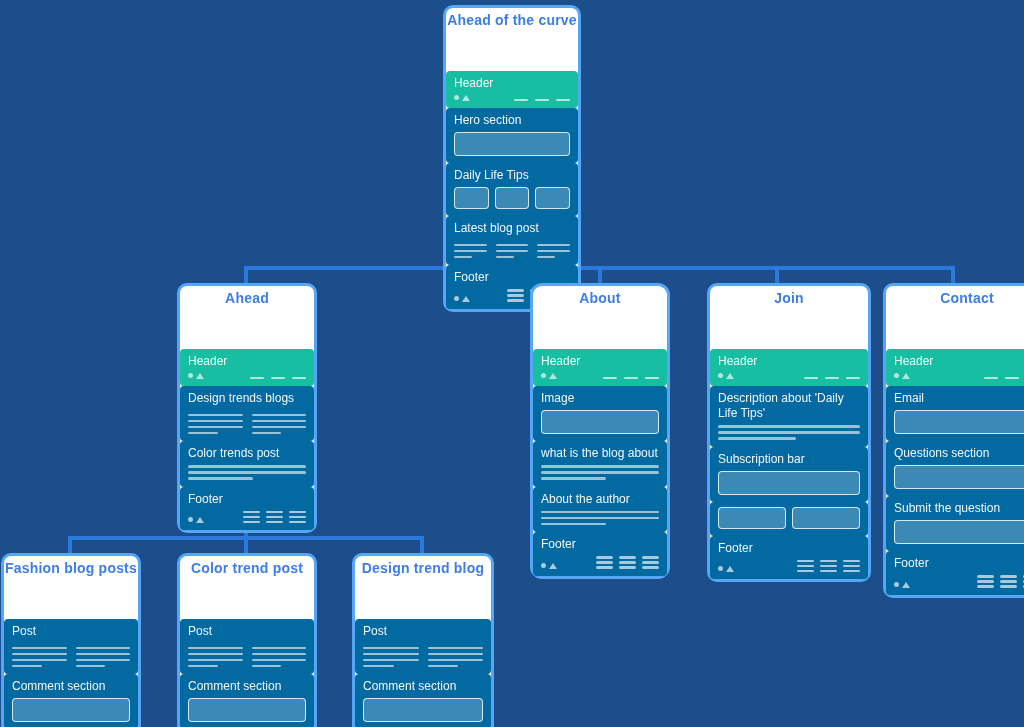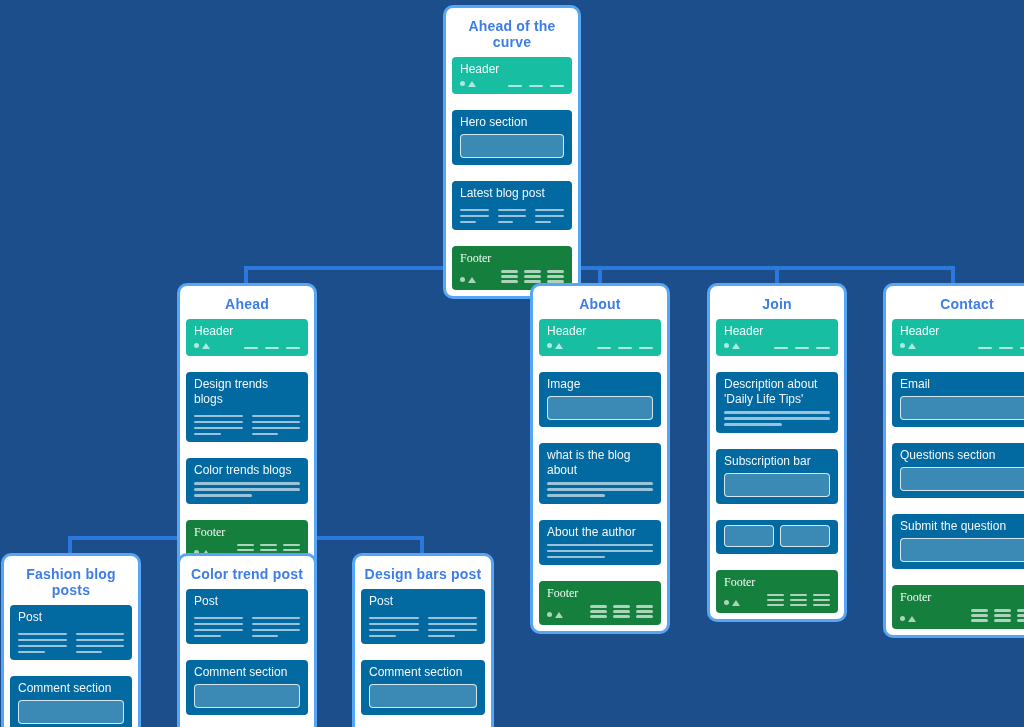--- a/index.html
+++ b/index.html
@@ -7,31 +7,31 @@
     width:1024px;height:727px;position:relative;overflow:hidden;
     background:#1d4e8c;
     font-family:"Liberation Sans", sans-serif;
   }
   
   .conn{position:absolute;background:#2c79dc;}
 
   
   .card{
     position:absolute;background:#ffffff;border:3px solid #57a6f5;border-radius:10px;
-    padding:6px;box-sizing:border-box;display:flex;flex-direction:column;
+    padding:0;box-sizing:border-box;display:flex;flex-direction:column;
   }
   .card-title{
     text-align:center;color:#3d7de8;font-weight:bold;font-size:14px;
     padding:4px 0 7px;letter-spacing:.2px;
   }
-  .sections{display:flex;flex-direction:column;gap:16px;}
+  .sections{display:flex;flex-direction:column;gap:0;margin-top:36px;}
   .section{border-radius:4px;padding:5px 8px 7px;color:rgba(255,255,255,.95);font-size:12px;line-height:1.25;}
   .s-teal{background:#17bea2;}
   .s-blue{background:#0369a1;}
-  .s-purple{background:#15803d;font-family:Liberation Serif, serif;}
+  .s-purple{background:#0369a1;}
   .s-label{margin-bottom:4px;}
 
   .icons-row{display:flex;justify-content:space-between;align-items:flex-end;margin-top:2px;}
   .ico-group{display:flex;align-items:flex-end;}
   .dot{width:5px;height:5px;border-radius:50%;background:rgba(255,255,255,.65);display:inline-block;margin-bottom:1px;}
   .tri{width:0;height:0;border-left:4px solid transparent;border-right:4px solid transparent;
        border-bottom:6px solid rgba(255,255,255,.65);display:inline-block;margin-left:3px;}
   .dashes{display:flex;gap:7px;align-items:center;}
   .dash{width:14px;height:2.5px;background:rgba(255,255,255,.65);border-radius:2px;}
   .stacks{display:flex;gap:6px;}
@@ -43,22 +43,22 @@
   .box-row .ph-box{flex:1;height:20px;}
 
   .line{height:2.5px;background:rgba(255,255,255,.6);border-radius:2px;margin-top:3.5px;}
   .line.short{width:55%;}
   .cols{display:flex;gap:9px;}
   .col{flex:1;}
 
   
   .card-ahead  {left:443px;top:5px;  width:138px;}
   .card-blogs  {left:177px;top:283px;width:140px;}
-  .card-about  {left:530px;top:283px;width:140px;}
-  .card-join   {left:707px;top:283px;width:140px;}
+  .card-about  {left:530px;top:283px;width:140px;border-radius:12px;}
+  .card-join   {left:707px;top:283px;width:164px;}
   .card-contact{left:883px;top:283px;width:168px;}
   .card-fashion{left:1px;  top:553px;width:140px;}
   .card-color  {left:177px;top:553px;width:140px;}
   .card-design {left:352px;top:553px;width:142px;}
 </style>
 </head>
 <body>
 
 <div class="conn" style="left:510px;top:252px;width:4px;height:18px;"></div>
 <div class="conn" style="left:244px;top:266px;width:711px;height:4px;"></div>
@@ -88,230 +88,238 @@
             <div class="dash"></div>
             <div class="dash"></div>
           </div>
         </div>
       </div>
       <div class="section s-blue">
         <div class="s-label">Hero section</div>
         <div class="ph-box"></div>
       </div>
       <div class="section s-blue">
-        <div class="s-label">Latest blog post</div>
-        <div class="cols">
-          <div class="col">
-            <div class="line"></div>
-            <div class="line"></div>
-            <div class="line short"></div>
-          </div>
-          <div class="col">
-            <div class="line"></div>
-            <div class="line"></div>
-            <div class="line short"></div>
-          </div>
-          <div class="col">
-            <div class="line"></div>
-            <div class="line"></div>
-            <div class="line short"></div>
-          </div>
-        </div>
-      </div>
-      <div class="section s-purple">
-        <div class="s-label">Footer</div>
-        <div class="icons-row">
-          <div class="ico-group">
-            <div class="dot"></div>
-            <div class="tri"></div>
-          </div>
-          <div class="stacks">
-            <div class="stack">
-              <div class="dash"></div>
-              <div class="dash"></div>
-              <div class="dash"></div>
-            </div>
-            <div class="stack">
-              <div class="dash"></div>
-              <div class="dash"></div>
-              <div class="dash"></div>
-            </div>
-            <div class="stack">
-              <div class="dash"></div>
-              <div class="dash"></div>
-              <div class="dash"></div>
-            </div>
-          </div>
-        </div>
-      </div>
-    </div>
-</div>
-
-<div class="card card-blogs">
-  <div class="card-title">Ahead</div>
-  <div class="sections">
-      <div class="section s-teal">
-        <div class="s-label">Header</div>
-        <div class="icons-row">
-          <div class="ico-group">
-            <div class="dot"></div>
-            <div class="tri"></div>
-          </div>
-          <div class="dashes">
-            <div class="dash"></div>
-            <div class="dash"></div>
-            <div class="dash"></div>
-          </div>
-        </div>
-      </div>
-      <div class="section s-blue">
-        <div class="s-label">Design trends blogs</div>
-        <div class="cols">
-          <div class="col">
-            <div class="line"></div>
-            <div class="line"></div>
-            <div class="line"></div>
-            <div class="line short"></div>
-          </div>
-          <div class="col">
-            <div class="line"></div>
-            <div class="line"></div>
-            <div class="line"></div>
-            <div class="line short"></div>
-          </div>
-        </div>
-      </div>
-      <div class="section s-blue">
-        <div class="s-label">Color trends blogs</div>
-        <div class="line"></div>
-        <div class="line"></div>
-        <div class="line short"></div>
-      </div>
-      <div class="section s-purple">
-        <div class="s-label">Footer</div>
-        <div class="icons-row">
-          <div class="ico-group">
-            <div class="dot"></div>
-            <div class="tri"></div>
-          </div>
-          <div class="stacks">
-            <div class="stack">
-              <div class="dash"></div>
-              <div class="dash"></div>
-              <div class="dash"></div>
-            </div>
-            <div class="stack">
-              <div class="dash"></div>
-              <div class="dash"></div>
-              <div class="dash"></div>
-            </div>
-            <div class="stack">
-              <div class="dash"></div>
-              <div class="dash"></div>
-              <div class="dash"></div>
-            </div>
-          </div>
-        </div>
-      </div>
-    </div>
-</div>
-
-<div class="card card-about">
-  <div class="card-title">About</div>
-  <div class="sections">
-      <div class="section s-teal">
-        <div class="s-label">Header</div>
-        <div class="icons-row">
-          <div class="ico-group">
-            <div class="dot"></div>
-            <div class="tri"></div>
-          </div>
-          <div class="dashes">
-            <div class="dash"></div>
-            <div class="dash"></div>
-            <div class="dash"></div>
-          </div>
-        </div>
-      </div>
-      <div class="section s-blue">
-        <div class="s-label">Image</div>
-        <div class="ph-box"></div>
-      </div>
-      <div class="section s-blue">
-        <div class="s-label">what is the blog about</div>
-        <div class="line"></div>
-        <div class="line"></div>
-        <div class="line short"></div>
-      </div>
-      <div class="section s-blue">
-        <div class="s-label">About the author</div>
-        <div class="line"></div>
-        <div class="line"></div>
-        <div class="line short"></div>
-      </div>
-      <div class="section s-purple">
-        <div class="s-label">Footer</div>
-        <div class="icons-row">
-          <div class="ico-group">
-            <div class="dot"></div>
-            <div class="tri"></div>
-          </div>
-          <div class="stacks">
-            <div class="stack">
-              <div class="dash"></div>
-              <div class="dash"></div>
-              <div class="dash"></div>
-            </div>
-            <div class="stack">
-              <div class="dash"></div>
-              <div class="dash"></div>
-              <div class="dash"></div>
-            </div>
-            <div class="stack">
-              <div class="dash"></div>
-              <div class="dash"></div>
-              <div class="dash"></div>
-            </div>
-          </div>
-        </div>
-      </div>
-    </div>
-</div>
-
-<div class="card card-join">
-  <div class="card-title">Join</div>
-  <div class="sections">
-      <div class="section s-teal">
-        <div class="s-label">Header</div>
-        <div class="icons-row">
-          <div class="ico-group">
-            <div class="dot"></div>
-            <div class="tri"></div>
-          </div>
-          <div class="dashes">
-            <div class="dash"></div>
-            <div class="dash"></div>
-            <div class="dash"></div>
-          </div>
-        </div>
-      </div>
-      <div class="section s-blue">
-        <div class="s-label">Description about 'Daily Life Tips'</div>
-        <div class="line"></div>
-        <div class="line"></div>
-        <div class="line short"></div>
-      </div>
-      <div class="section s-blue">
-        <div class="s-label">Subscription  bar</div>
-        <div class="ph-box"></div>
-      </div>
-      <div class="section s-blue">
+        <div class="s-label">Daily Life Tips</div>
         <div class="box-row">
           <div class="ph-box"></div>
           <div class="ph-box"></div>
+          <div class="ph-box"></div>
+        </div>
+      </div>
+      <div class="section s-blue">
+        <div class="s-label">Latest blog post</div>
+        <div class="cols">
+          <div class="col">
+            <div class="line"></div>
+            <div class="line"></div>
+            <div class="line short"></div>
+          </div>
+          <div class="col">
+            <div class="line"></div>
+            <div class="line"></div>
+            <div class="line short"></div>
+          </div>
+          <div class="col">
+            <div class="line"></div>
+            <div class="line"></div>
+            <div class="line short"></div>
+          </div>
+        </div>
+      </div>
+      <div class="section s-purple">
+        <div class="s-label">Footer</div>
+        <div class="icons-row">
+          <div class="ico-group">
+            <div class="dot"></div>
+            <div class="tri"></div>
+          </div>
+          <div class="stacks">
+            <div class="stack">
+              <div class="dash"></div>
+              <div class="dash"></div>
+              <div class="dash"></div>
+            </div>
+            <div class="stack">
+              <div class="dash"></div>
+              <div class="dash"></div>
+              <div class="dash"></div>
+            </div>
+            <div class="stack">
+              <div class="dash"></div>
+              <div class="dash"></div>
+              <div class="dash"></div>
+            </div>
+          </div>
+        </div>
+      </div>
+    </div>
+</div>
+
+<div class="card card-blogs">
+  <div class="card-title">Ahead</div>
+  <div class="sections">
+      <div class="section s-teal">
+        <div class="s-label">Header</div>
+        <div class="icons-row">
+          <div class="ico-group">
+            <div class="dot"></div>
+            <div class="tri"></div>
+          </div>
+          <div class="dashes">
+            <div class="dash"></div>
+            <div class="dash"></div>
+            <div class="dash"></div>
+          </div>
+        </div>
+      </div>
+      <div class="section s-blue">
+        <div class="s-label">Design trends blogs</div>
+        <div class="cols">
+          <div class="col">
+            <div class="line"></div>
+            <div class="line"></div>
+            <div class="line"></div>
+            <div class="line short"></div>
+          </div>
+          <div class="col">
+            <div class="line"></div>
+            <div class="line"></div>
+            <div class="line"></div>
+            <div class="line short"></div>
+          </div>
+        </div>
+      </div>
+      <div class="section s-blue">
+        <div class="s-label">Color trends post</div>
+        <div class="line"></div>
+        <div class="line"></div>
+        <div class="line short"></div>
+      </div>
+      <div class="section s-purple">
+        <div class="s-label">Footer</div>
+        <div class="icons-row">
+          <div class="ico-group">
+            <div class="dot"></div>
+            <div class="tri"></div>
+          </div>
+          <div class="stacks">
+            <div class="stack">
+              <div class="dash"></div>
+              <div class="dash"></div>
+              <div class="dash"></div>
+            </div>
+            <div class="stack">
+              <div class="dash"></div>
+              <div class="dash"></div>
+              <div class="dash"></div>
+            </div>
+            <div class="stack">
+              <div class="dash"></div>
+              <div class="dash"></div>
+              <div class="dash"></div>
+            </div>
+          </div>
+        </div>
+      </div>
+    </div>
+</div>
+
+<div class="card card-about">
+  <div class="card-title">About</div>
+  <div class="sections">
+      <div class="section s-teal">
+        <div class="s-label">Header</div>
+        <div class="icons-row">
+          <div class="ico-group">
+            <div class="dot"></div>
+            <div class="tri"></div>
+          </div>
+          <div class="dashes">
+            <div class="dash"></div>
+            <div class="dash"></div>
+            <div class="dash"></div>
+          </div>
+        </div>
+      </div>
+      <div class="section s-blue">
+        <div class="s-label">Image</div>
+        <div class="ph-box"></div>
+      </div>
+      <div class="section s-blue">
+        <div class="s-label">what is the blog about</div>
+        <div class="line"></div>
+        <div class="line"></div>
+        <div class="line short"></div>
+      </div>
+      <div class="section s-blue">
+        <div class="s-label">About the author</div>
+        <div class="line"></div>
+        <div class="line"></div>
+        <div class="line short"></div>
+      </div>
+      <div class="section s-purple">
+        <div class="s-label">Footer</div>
+        <div class="icons-row">
+          <div class="ico-group">
+            <div class="dot"></div>
+            <div class="tri"></div>
+          </div>
+          <div class="stacks">
+            <div class="stack">
+              <div class="dash"></div>
+              <div class="dash"></div>
+              <div class="dash"></div>
+            </div>
+            <div class="stack">
+              <div class="dash"></div>
+              <div class="dash"></div>
+              <div class="dash"></div>
+            </div>
+            <div class="stack">
+              <div class="dash"></div>
+              <div class="dash"></div>
+              <div class="dash"></div>
+            </div>
+          </div>
+        </div>
+      </div>
+    </div>
+</div>
+
+<div class="card card-join">
+  <div class="card-title">Join</div>
+  <div class="sections">
+      <div class="section s-teal">
+        <div class="s-label">Header</div>
+        <div class="icons-row">
+          <div class="ico-group">
+            <div class="dot"></div>
+            <div class="tri"></div>
+          </div>
+          <div class="dashes">
+            <div class="dash"></div>
+            <div class="dash"></div>
+            <div class="dash"></div>
+          </div>
+        </div>
+      </div>
+      <div class="section s-blue">
+        <div class="s-label">Description about 'Daily Life Tips'</div>
+        <div class="line"></div>
+        <div class="line"></div>
+        <div class="line short"></div>
+      </div>
+      <div class="section s-blue">
+        <div class="s-label">Subscription  bar</div>
+        <div class="ph-box"></div>
+      </div>
+      <div class="section s-blue">
+        <div class="box-row">
+          <div class="ph-box"></div>
+          <div class="ph-box"></div>
         </div>
       </div>
       <div class="section s-purple">
         <div class="s-label">Footer</div>
         <div class="icons-row">
           <div class="ico-group">
             <div class="dot"></div>
             <div class="tri"></div>
           </div>
           <div class="stacks">
@@ -446,21 +454,21 @@
         <div class="s-label">Comment section</div>
         <div class="ph-box"></div>
       </div>
       <div class="section s-purple">
         <div class="s-label">Footer</div>
       </div>
     </div>
 </div>
 
 <div class="card card-design">
-  <div class="card-title">Design bars post</div>
+  <div class="card-title">Design trend blog</div>
   <div class="sections">
       <div class="section s-blue">
         <div class="s-label">Post</div>
         <div class="cols">
           <div class="col">
             <div class="line"></div>
             <div class="line"></div>
             <div class="line"></div>
             <div class="line short"></div>
           </div>

